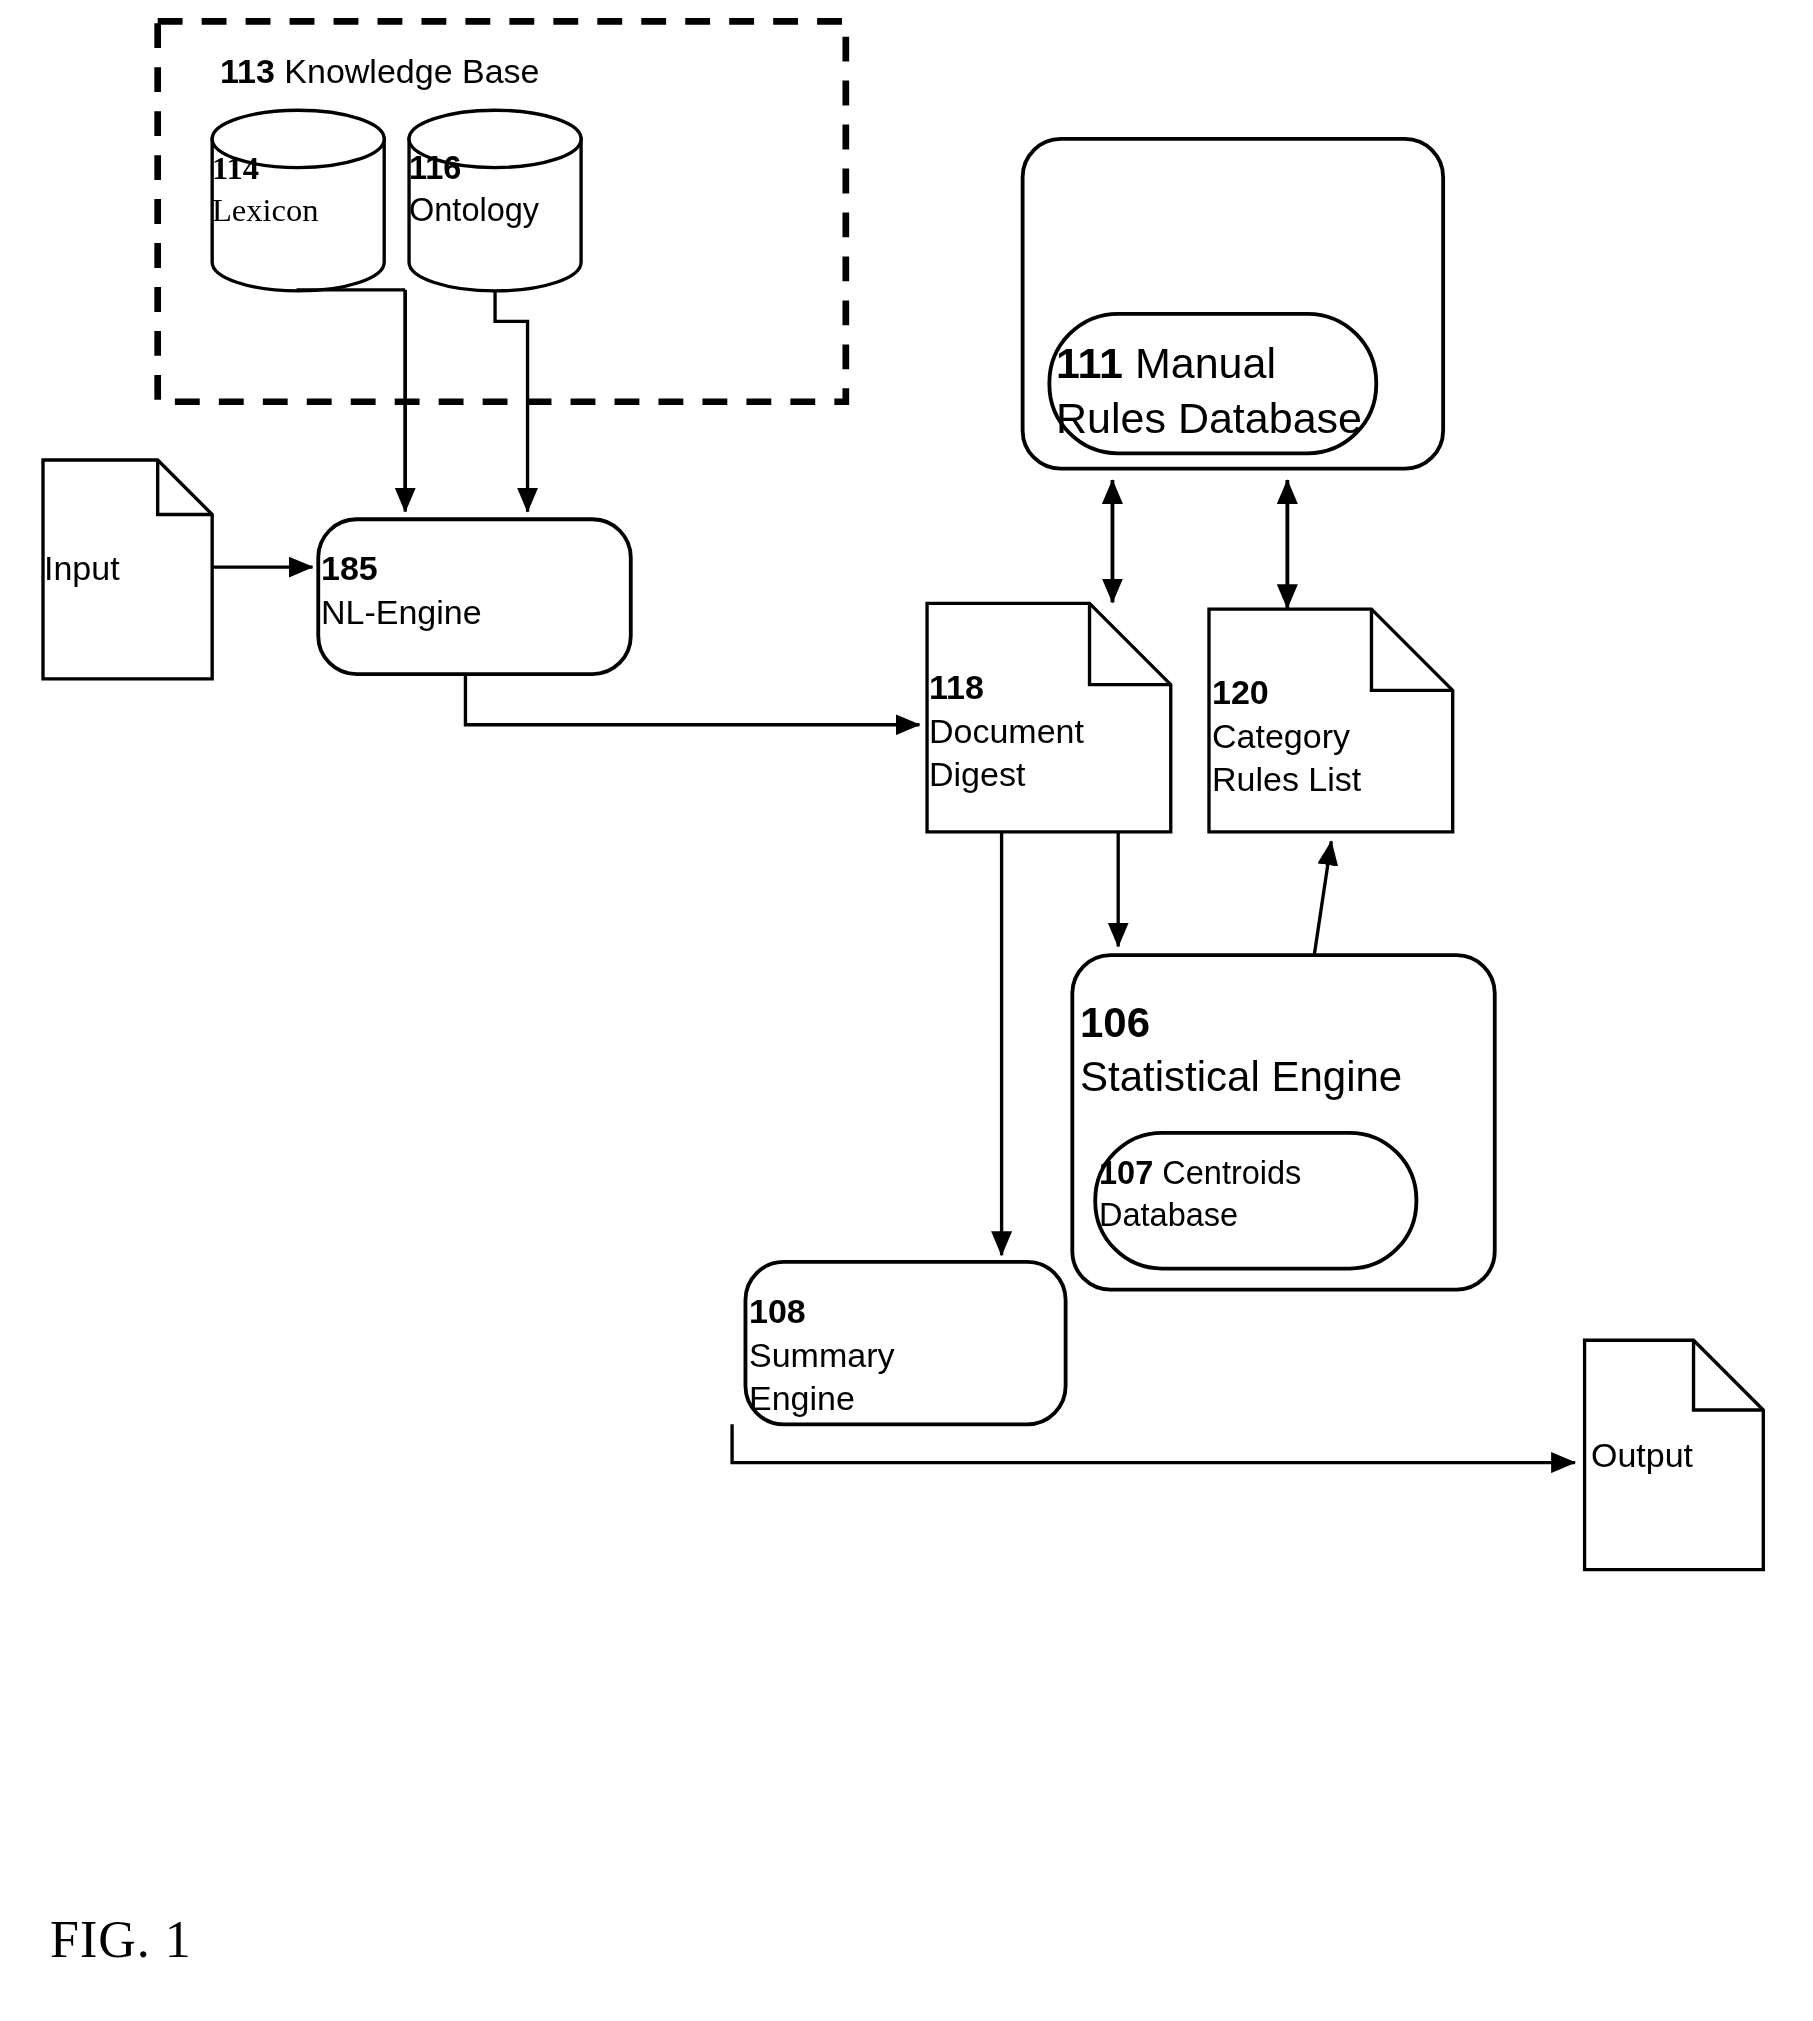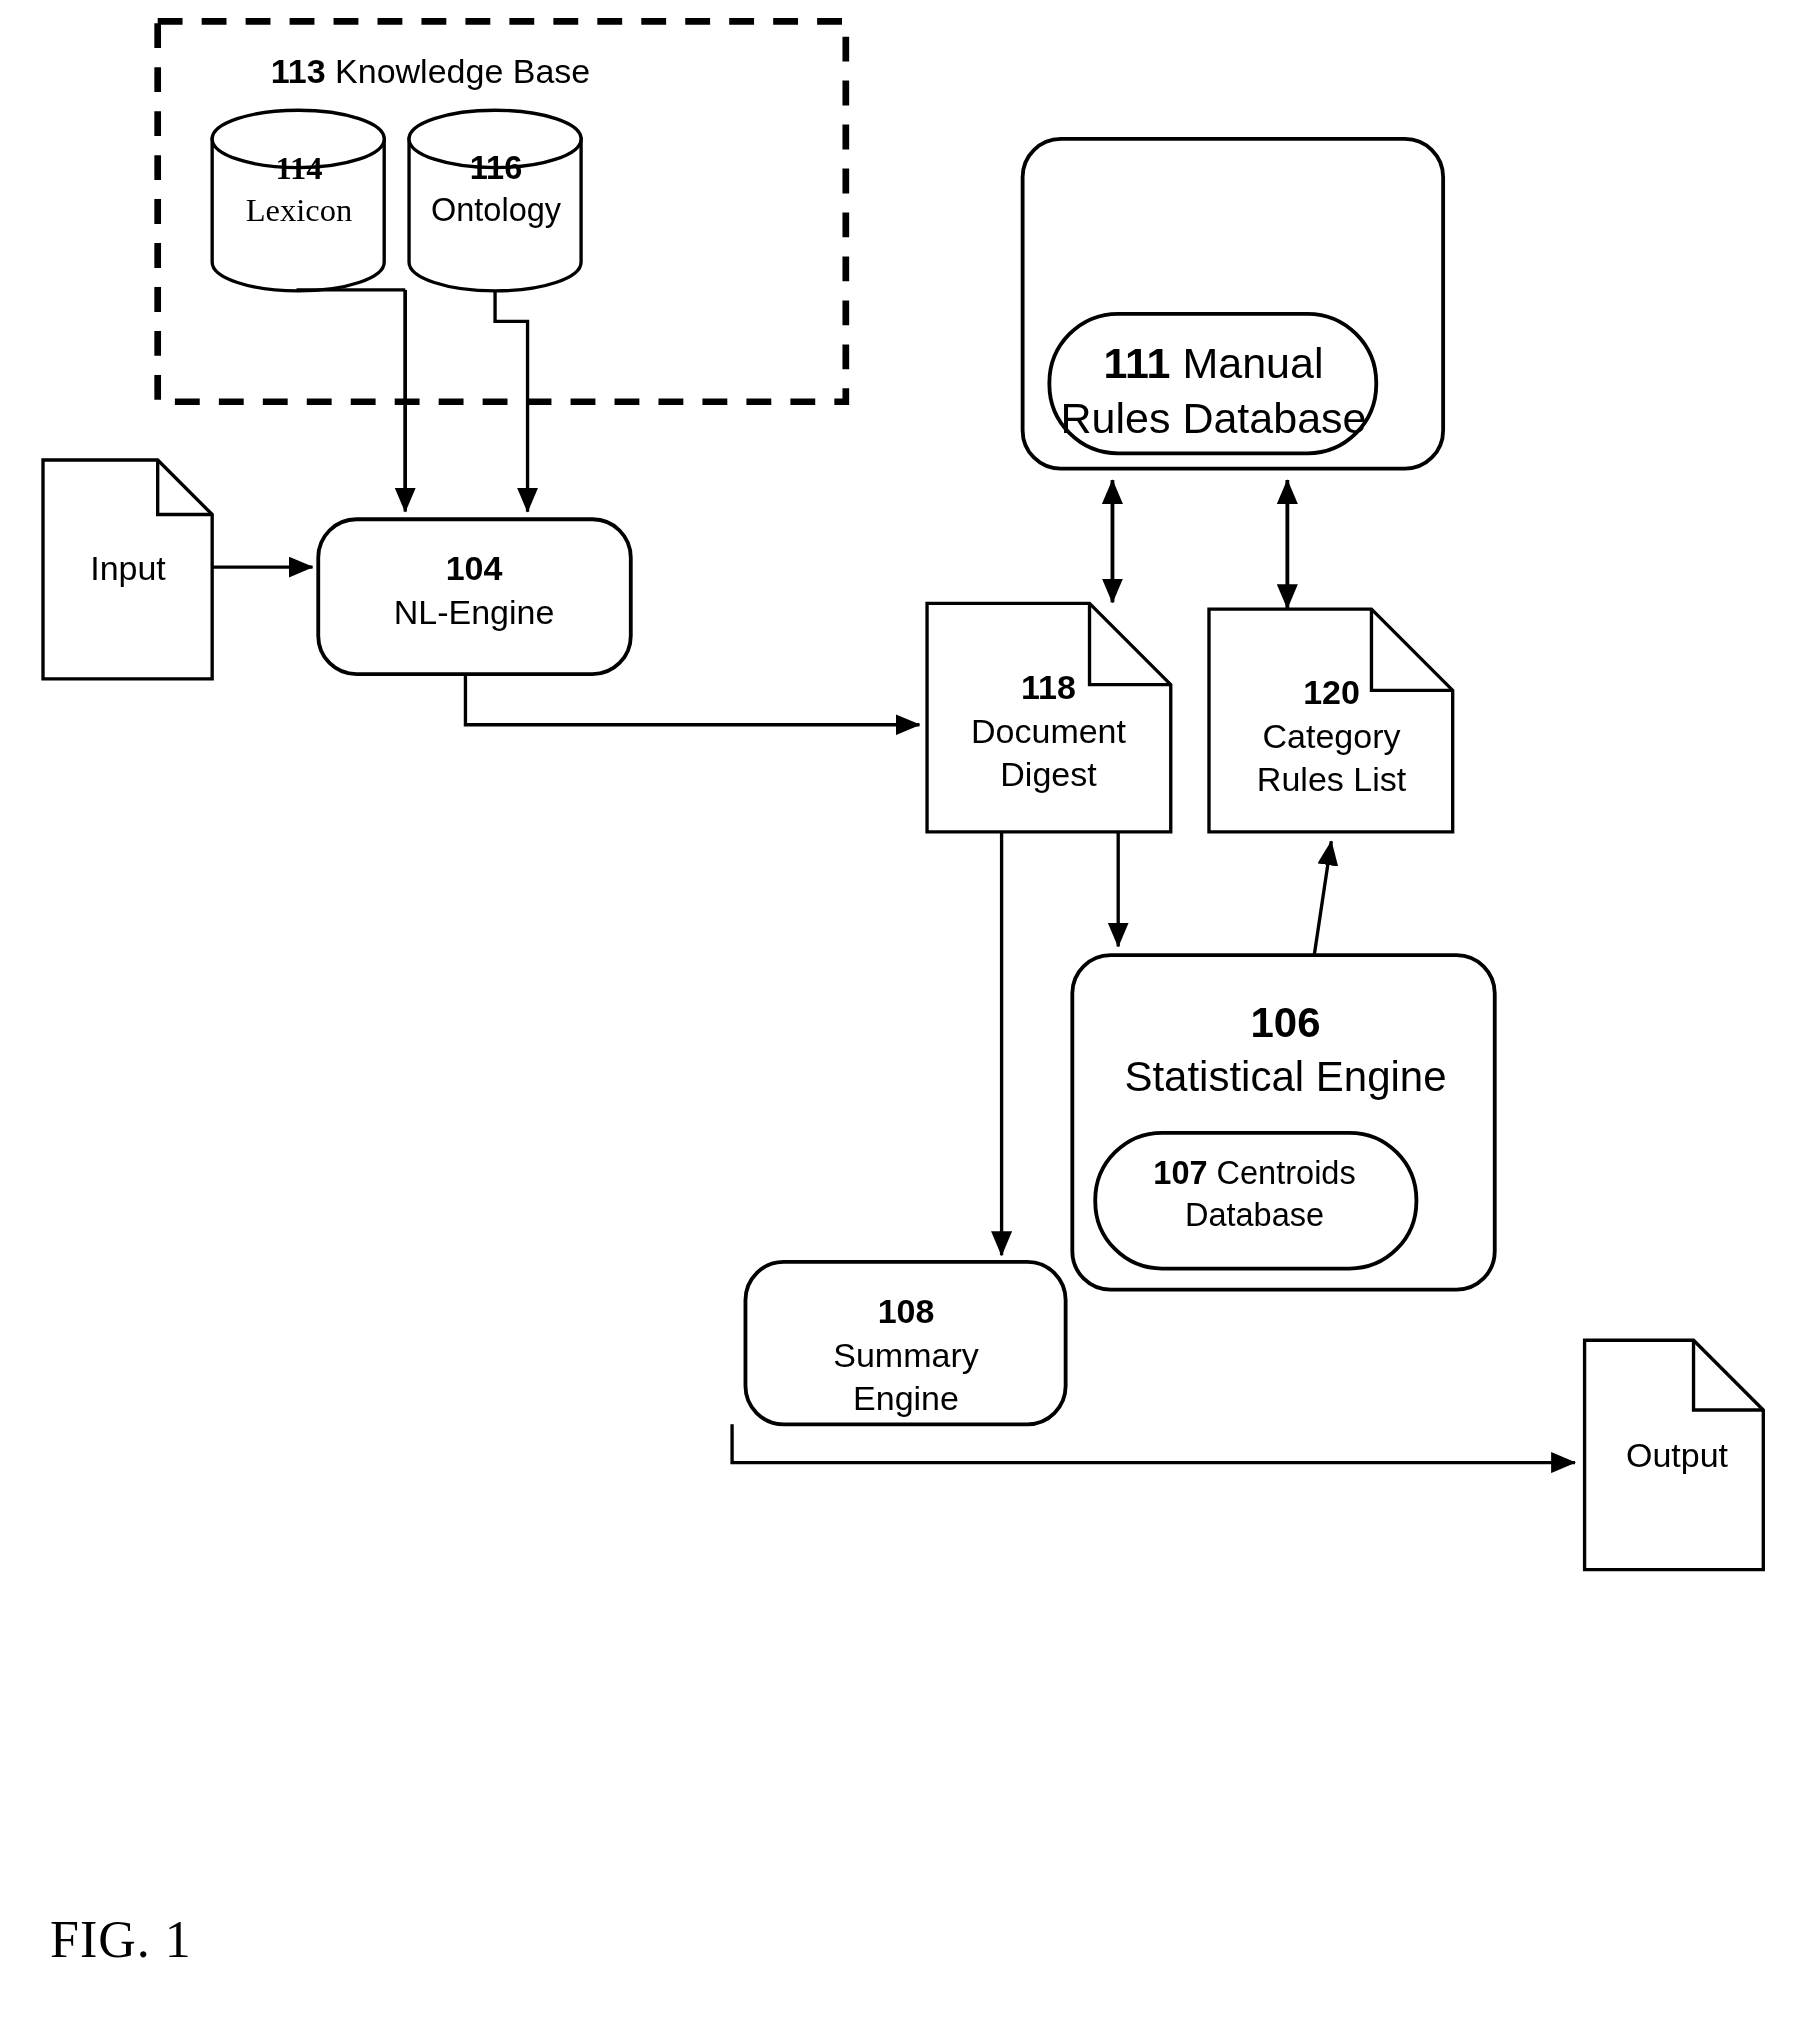--- a/index.html
+++ b/index.html
@@ -17,21 +17,21 @@
   }
   #diagram {
     position: absolute;
     left: 0;
     top: 0;
     width: 1813px;
     height: 2022px;
   }
   .node-label {
     position: absolute;
-    text-align: center;
+    text-align: left;
     color: #000000;
     font-family: "Liberation Sans", sans-serif;
     line-height: 1.28;
     white-space: pre-line;
     pointer-events: none;
   }
   .ref-num {
     font-weight: bold;
   }
   .fig-caption {
@@ -149,21 +149,21 @@
   <div class="node-label lbl-lexicon"><span class="ref-num">114</span><br><span>Lexicon</span></div>
 
   <div class="node-label lbl-ontology"><span class="ref-num">116</span><br><span>Ontology</span></div>
 
 
   <div class="node-label lbl-manual"><span class="ref-num">111</span> <span>Manual
 Rules Database</span></div>
 
   <div class="node-label lbl-input"><span>Input</span></div>
 
-  <div class="node-label lbl-nl"><span class="ref-num">104</span><br><span>NL-Engine</span></div>
+  <div class="node-label lbl-nl"><span class="ref-num">185</span><br><span>NL-Engine</span></div>
 
   <div class="node-label lbl-digest"><span class="ref-num">118</span><br><span>Document
 Digest</span></div>
 
   <div class="node-label lbl-category"><span class="ref-num">120</span><br><span>Category
 Rules List</span></div>
 
   <div class="node-label lbl-stat"><span class="ref-num">106</span><br><span>Statistical Engine</span></div>
 
   <div class="node-label lbl-centroid"><span class="ref-num">107</span> <span>Centroids

